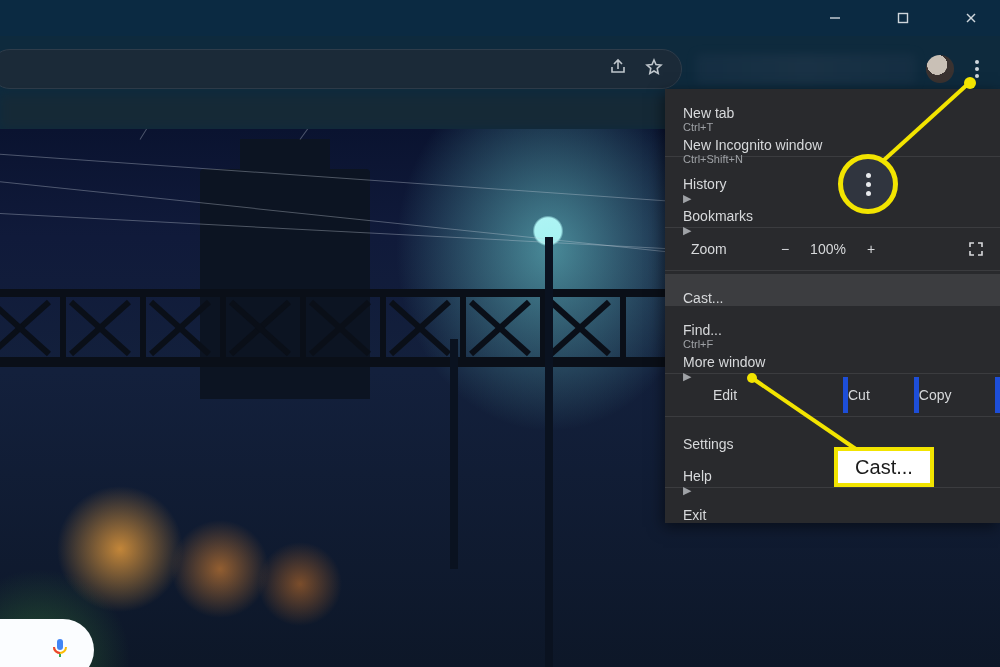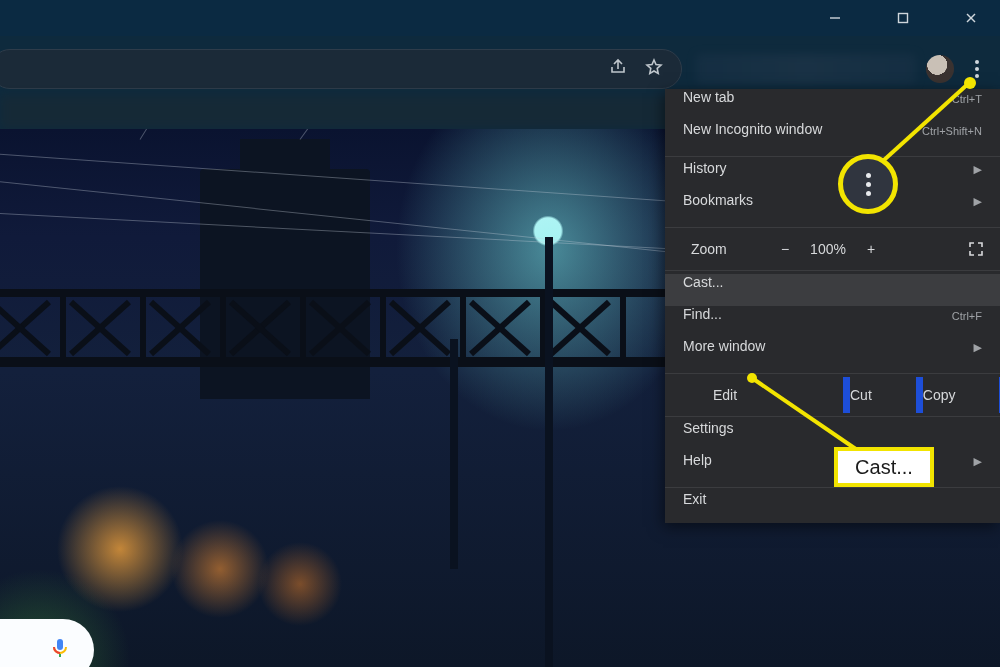--- a/index.html
+++ b/index.html
@@ -51,32 +51,32 @@
   .pole.p2{left:450px;height:230px;top:210px;}
   
   .wire{position:absolute;height:1px;background:rgba(200,210,220,.35);width:900px;transform-origin:left center;}
 
   
   .voice-pill{position:absolute;left:-30px;top:490px;width:124px;height:62px;border-radius:34px;background:#fbfdff;display:flex;align-items:center;justify-content:flex-end;padding-right:22px;}
   .mic svg{width:24px;height:24px;}
 
   
   .menu{position:absolute;top:89px;right:0;width:335px;background:#292a2d;color:#d7d9db;font-size:14px;box-shadow:-2px 4px 14px rgba(0,0,0,.5);}
-  .mi{display:flex;align-items:flex-end;justify-content:space-between;height:31px;padding:16px 18px;}
+  .mi{display:flex;align-items:flex-start;justify-content:space-between;height:31px;padding:16px 18px;flex-direction:column;}
   .mi .sc{color:#9fa2a6;font-size:11px;}
   .mi .arrow{color:#9fa2a6;font-size:11px;}
   .sep{height:1px;background:#3b3c3f;margin:3px 0;}
   .zoom-row{display:flex;align-items:center;height:36px;}
   .zoom-row .lbl{padding-left:26px;flex:0 0 104px;}
   .zoom-row .zb{flex:0 0 32px;text-align:center;color:#d7d9db;}
   .zoom-row .pct{flex:0 0 54px;text-align:center;}
   .zoom-row .fs{flex:1;display:flex;justify-content:flex-end;padding-right:16px;}
   .edit-row{display:flex;align-items:center;height:36px;padding-left:30px;}
   .edit-row .lbl{padding-left:18px;flex:0 0 104px;}
-  .edit-row .eb{flex:1;text-align:center;border-left:7px solid #1d4ed8;height:100%;display:flex;align-items:center;justify-content:center;margin-left:44px;}
+  .edit-row .eb{flex:1;text-align:center;border-left:5px solid #1d4ed8;height:100%;display:flex;align-items:center;justify-content:center;margin-left:44px;}
   .hl{background:#3c3d40;}
 
   
   .ann{position:absolute;pointer-events:none;}
   .dots-circle{left:838px;top:154px;width:60px;height:60px;border:5px solid #f2e400;border-radius:50%;display:flex;flex-direction:column;align-items:center;justify-content:center;gap:4px;background:rgba(60,70,90,.4);}
   .dots-circle span{width:5px;height:5px;background:#e8eaed;border-radius:50%;}
   .cast-callout{left:834px;top:447px;width:100px;height:40px;border:4px solid #f2e400;background:#fff;color:#1b1b1b;font-size:20px;display:flex;align-items:center;justify-content:center;}
   .dot-small{left:964px;top:77px;width:12px;height:12px;background:#f2e400;border-radius:50%;}
   .dot-cast{left:747px;top:373px;width:10px;height:10px;background:#f2e400;border-radius:50%;}
   svg.ann-line{position:absolute;left:0;top:0;width:1000px;height:667px;}

